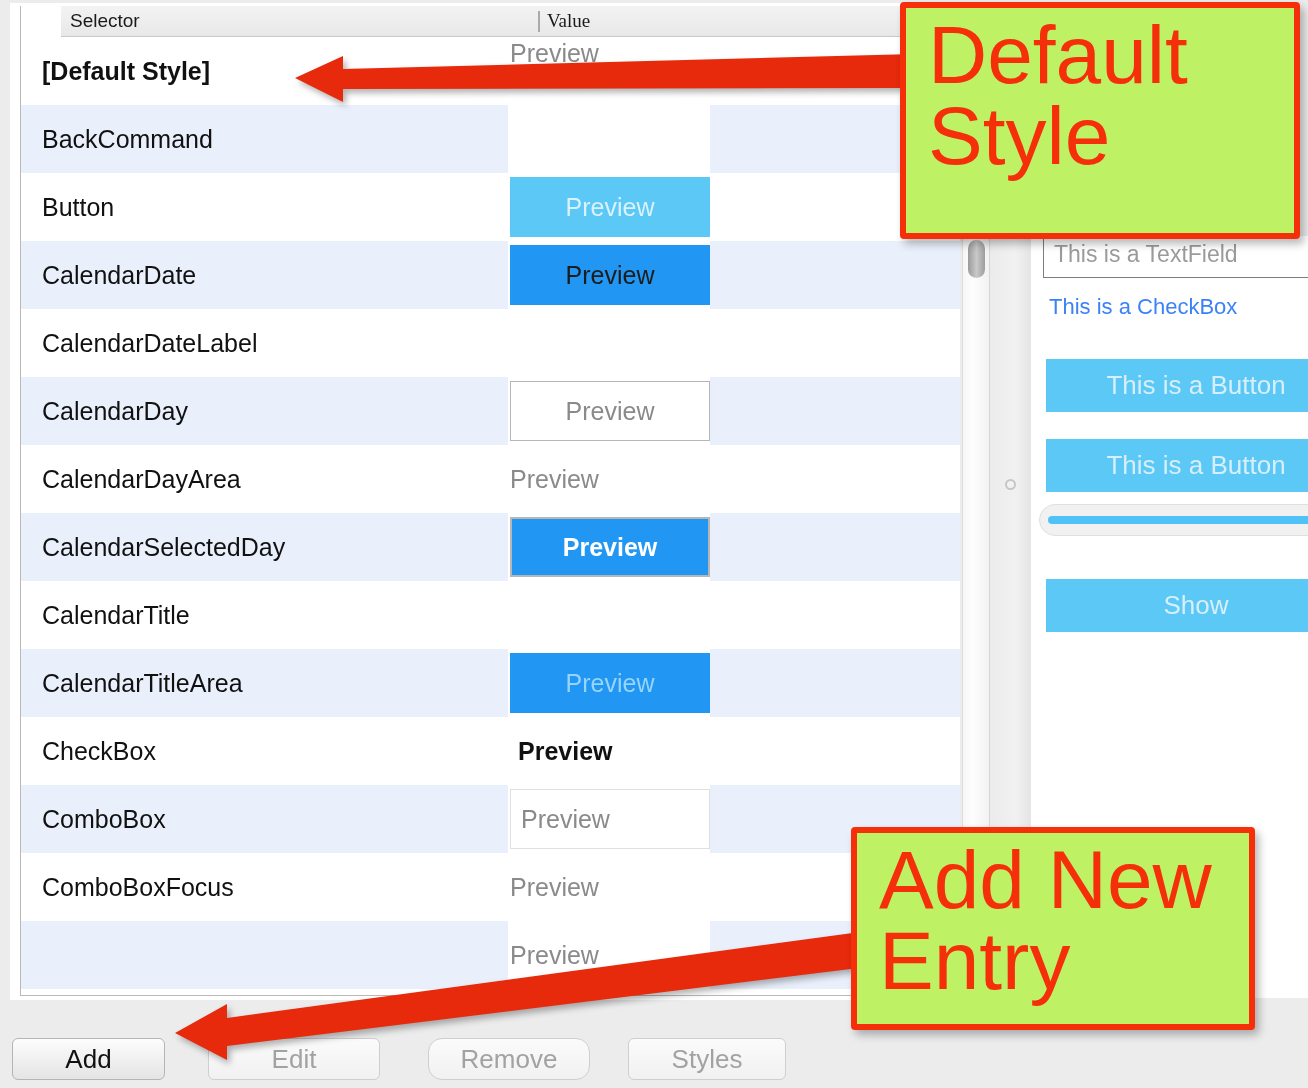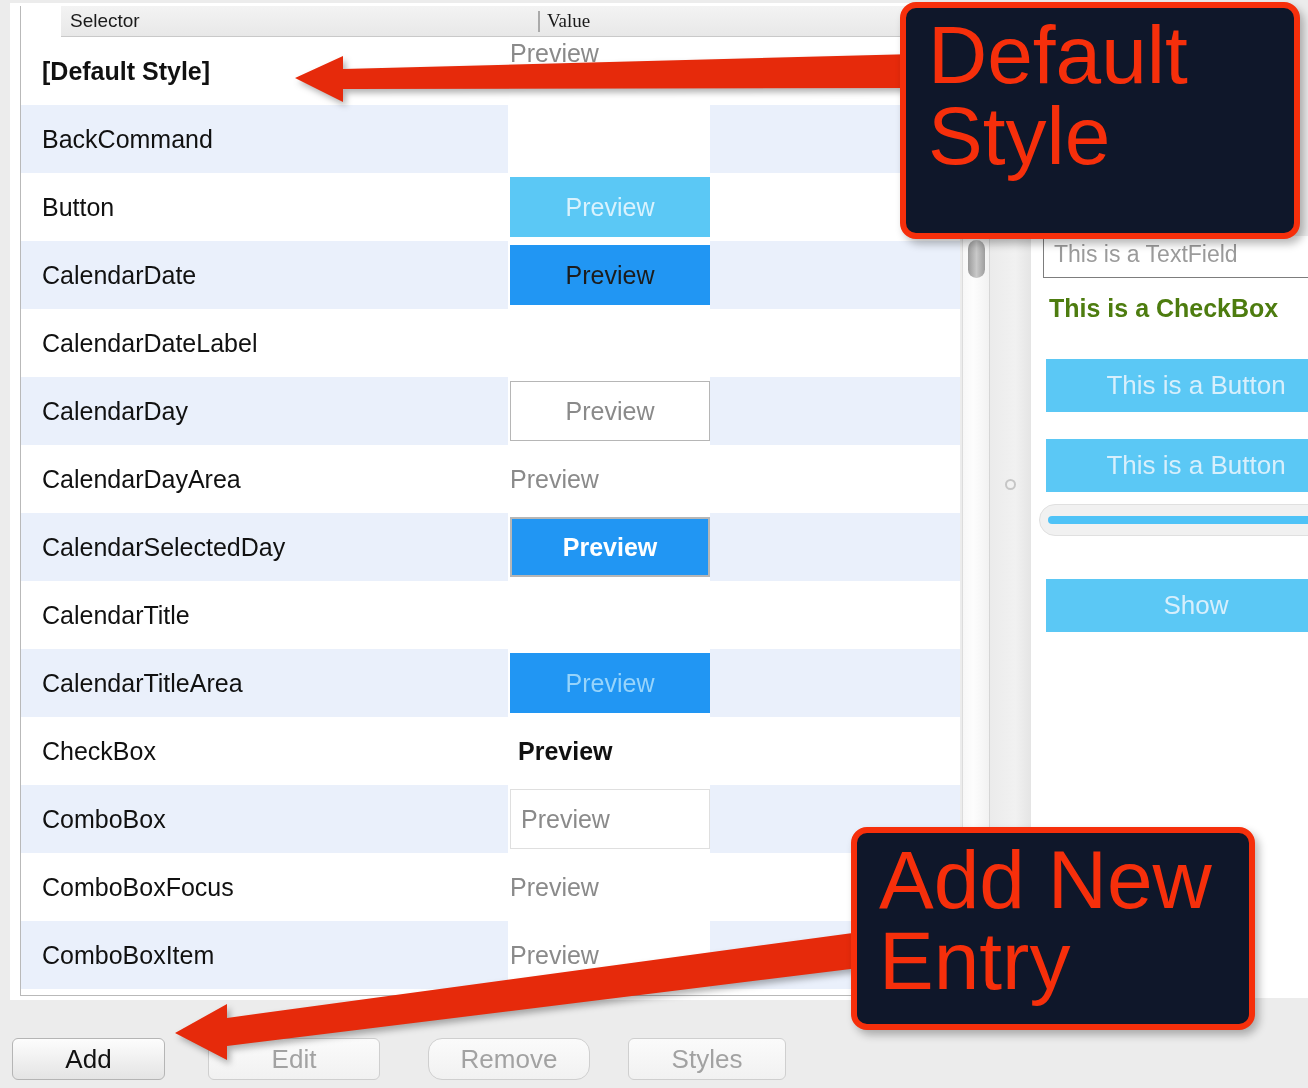--- a/index.html
+++ b/index.html
@@ -108,21 +108,21 @@
     position:absolute;left:1031px;top:236px;width:277px;height:762px;
     background:#ffffff;overflow:hidden;
   }
   .pp-textfield{
     position:absolute;left:12px;top:-8px;width:300px;height:50px;
     border:1px solid #7d7d7d;background:#fff;box-sizing:border-box;
     font-size:23px;color:#9b9b9b;line-height:50px;padding-left:10px;
     white-space:nowrap;overflow:hidden;
   }
   .pp-checkbox-label{
-    position:absolute;left:18px;top:58px;font-size:25px;font-weight:bold;color:#4d7c0f;
+    position:absolute;left:18px;top:58px;font-size:22px;font-weight:normal;color:#3b82f6;
     white-space:nowrap;
   }
   .pp-btn{
     position:absolute;left:15px;width:300px;height:53px;
     background:#5bc8f5;color:#d7effc;
     font-size:26px;display:flex;align-items:center;justify-content:center;
     white-space:nowrap;box-sizing:border-box;
   }
   .pp-btn.b1{top:123px;}
   .pp-btn.b2{top:203px;}
@@ -145,21 +145,21 @@
     display:flex;align-items:center;justify-content:center;
     font-size:26px;color:#111;box-sizing:border-box;
   }
   .tb-btn.disabled{color:#a2a2a2;background:linear-gradient(#fbfbfb,#f1f1f1);border-color:#cfcfcf;}
   .tb-btn.b-add   {left:12px;width:153px;}
   .tb-btn.b-edit  {left:208px;width:172px;}
   .tb-btn.b-remove{left:428px;width:162px;border-radius:14px;}
   .tb-btn.b-styles{left:628px;width:158px;}
   
   .callout{
-    position:absolute;background:#0f172a;border:6px solid #f62f0b;border-radius:16px;
+    position:absolute;background:#bef264;border:6px solid #f62f0b;border-radius:4px;
     box-sizing:border-box;color:#f62f0b;
     font-size:82px;line-height:0.99;padding:6px 0 0 22px;
     box-shadow:4px 5px 8px rgba(0,0,0,0.28);
     font-weight:normal;
   }
   #callout-default{left:900px;top:2px;width:400px;height:237px;}
   #callout-add    {left:851px;top:827px;width:404px;height:203px;}
   .arrow-wrap{position:absolute;pointer-events:none;filter:drop-shadow(3px 4px 3px rgba(0,0,0,0.30));}
   #arrow-default{left:295px;top:48px;width:620px;height:60px;}
   #arrow-add{left:175px;top:930px;width:700px;height:130px;}
@@ -252,21 +252,20 @@
             <div class="combo-arrow"></div>
           </div>
         </div>
         <div class="row odd">
           <div class="cell-sel">ComboBoxFocus</div>
           <div class="cell-val">
             <div class="pv pv-plain">Preview</div>
           </div>
         </div>
         <div class="row even">
-          <div class="cell-sel">ComboBoxItem</div>
           <div class="cell-val">
             <div class="valstrip"></div>
             <div class="pv pv-plain">Preview</div>
           </div>
         </div>
       </div>
   </div>
 </div>
 
 <div id="scroll-track">

